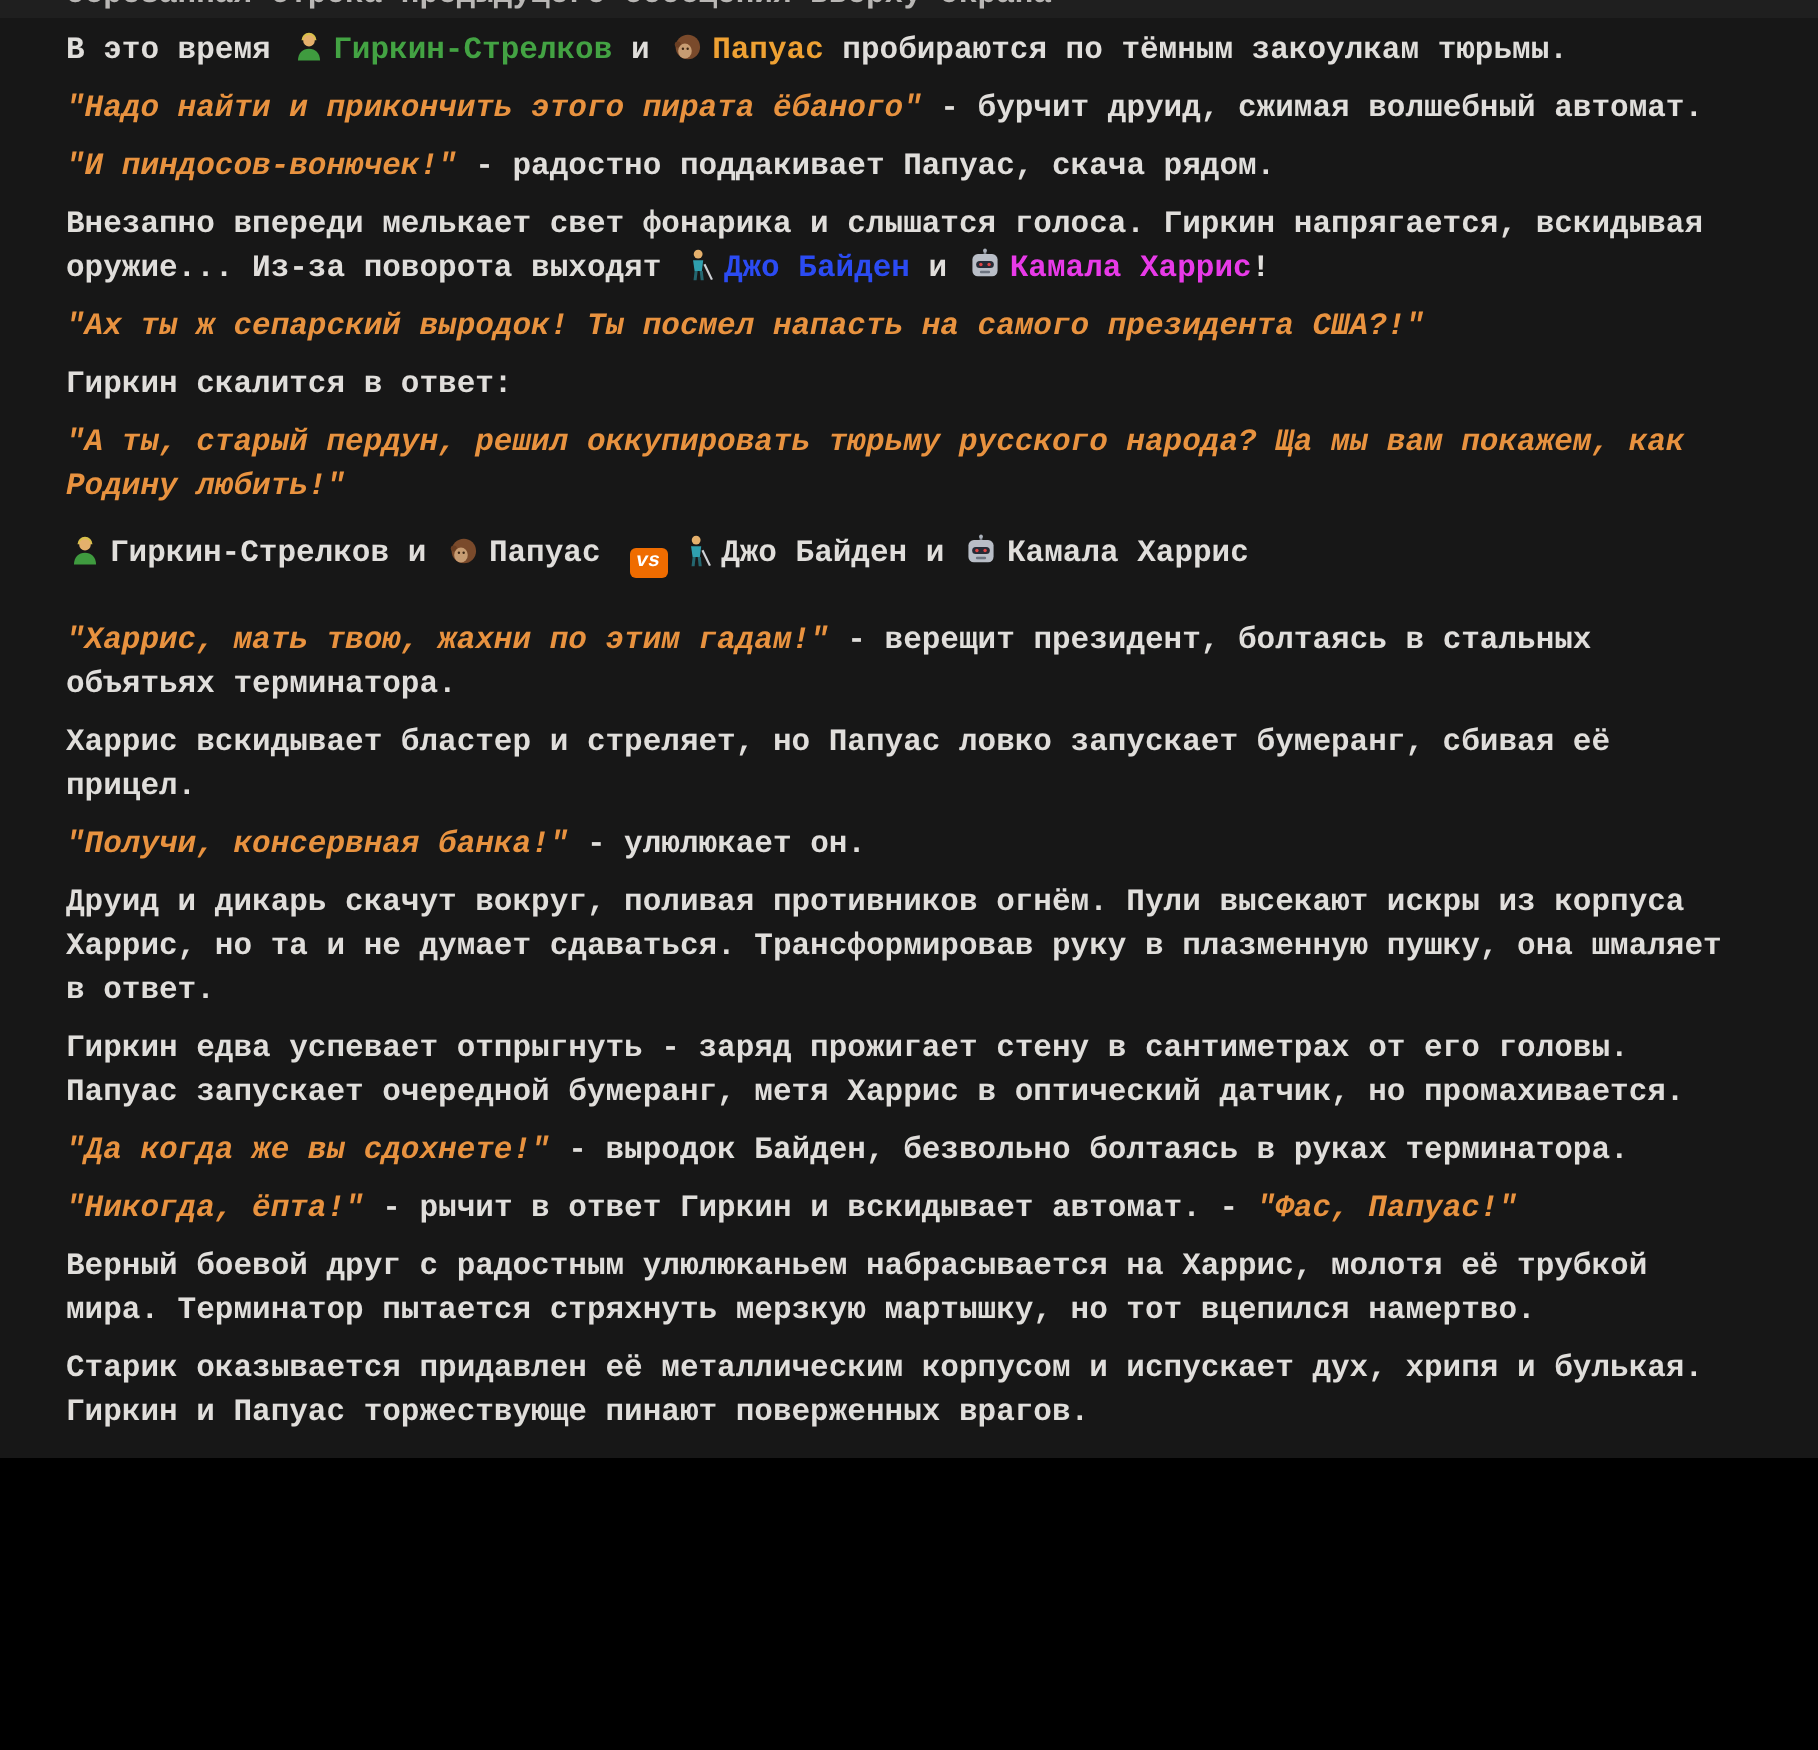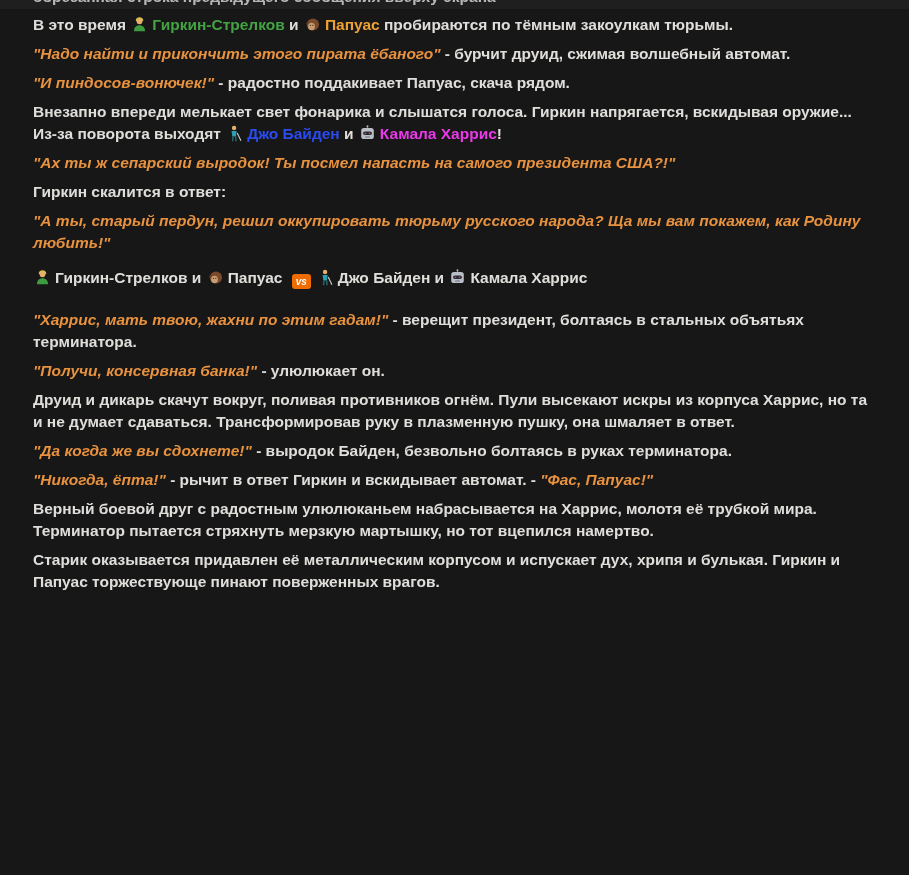--- a/index.html
+++ b/index.html
@@ -1,21 +1,21 @@
 <!DOCTYPE html>
 <html style="--bg: #171717; --bg-strip: #1f1f1f; --bg-row-highlight: #1e1e1f; --text: #e0dedb; --quote: #e8923f; --green: #43a343; --orange: #eea133; --blue: #2b4bf2; --magenta: #e83ae8; --vs-bg: #ef6c00;"><head>
 <meta charset="utf-8">
 <style>
   html,body{margin:0;padding:0;background:#000;}
   .page{
     position:relative;
-    width:909px;height:875px;
+    width:909px;height:729px;
     background:var(--bg,#171717);
     overflow:hidden;
-    font-family:Liberation Sans, sans-serif;
+    font-family:Liberation Mono, monospace;
   }
   .top-strip{
     height:9px;
     background:var(--bg-strip,#1f1f1f);
     overflow:hidden;
     position:relative;
   }
   .top-strip .clipped{
     position:absolute;left:33px;top:-14px;
     font-size:15.5px;font-weight:600;line-height:22px;
@@ -110,20 +110,22 @@
           </svg></span><span class="seg-text">Джо Байден и </span><span class="icon"><svg viewBox="0 0 20 20">
             <rect x="9.2" y="1" width="1.6" height="2.4" fill="#8f959f"></rect>
             <circle cx="10" cy="1.4" r="1.1" fill="#aab0ba"></circle>
             <rect x="2.6" y="3.6" width="14.8" height="13" rx="3.2" fill="#b9bec7"></rect>
             <rect x="4.8" y="7.6" width="10.4" height="4.2" rx="2.1" fill="#262b36"></rect>
             <circle cx="7.6" cy="9.7" r="1" fill="#e04444"></circle>
             <circle cx="12.4" cy="9.7" r="1" fill="#e04444"></circle>
             <rect x="7" y="13.4" width="6" height="1.4" rx=".7" fill="#6d7480"></rect>
           </svg></span><span class="seg-text">Камала Харрис</span></p>
       <p class="para"><span class="seg-quote">"Харрис, мать твою, жахни по этим гадам!"</span><span class="seg-text"> - верещит президент, болтаясь в стальных объятьях терминатора.</span></p>
+      <p class="para"><span class="seg-text">Харрис вскидывает бластер и стреляет, но Папуас ловко запускает бумеранг, сбивая её прицел.</span></p>
       <p class="para"><span class="seg-quote">"Получи, консервная банка!"</span><span class="seg-text"> - улюлюкает он.</span></p>
       <p class="para"><span class="seg-text">Друид и дикарь скачут вокруг, поливая противников огнём. Пули высекают искры из корпуса Харрис, но та и не думает сдаваться. Трансформировав руку в плазменную пушку, она шмаляет в ответ.</span></p>
+      <p class="para"><span class="seg-text">Гиркин едва успевает отпрыгнуть - заряд прожигает стену в сантиметрах от его головы. Папуас запускает очередной бумеранг, метя Харрис в оптический датчик, но промахивается.</span></p>
       <p class="para"><span class="seg-quote">"Да когда же вы сдохнете!"</span><span class="seg-text"> - выродок Байден, безвольно болтаясь в руках терминатора.</span></p>
       <p class="para"><span class="seg-quote">"Никогда, ёпта!"</span><span class="seg-text"> - рычит в ответ Гиркин и вскидывает автомат. - </span><span class="seg-quote">"Фас, Папуас!"</span></p>
       <p class="para"><span class="seg-text">Верный боевой друг с радостным улюлюканьем набрасывается на Харрис, молотя её трубкой мира. Терминатор пытается стряхнуть мерзкую мартышку, но тот вцепился намертво.</span></p>
       <p class="para"><span class="seg-text">Старик оказывается придавлен её металлическим корпусом и испускает дух, хрипя и булькая. Гиркин и Папуас торжествующе пинают поверженных врагов.</span></p>
     </div>
 </div>
 
 </body></html>

